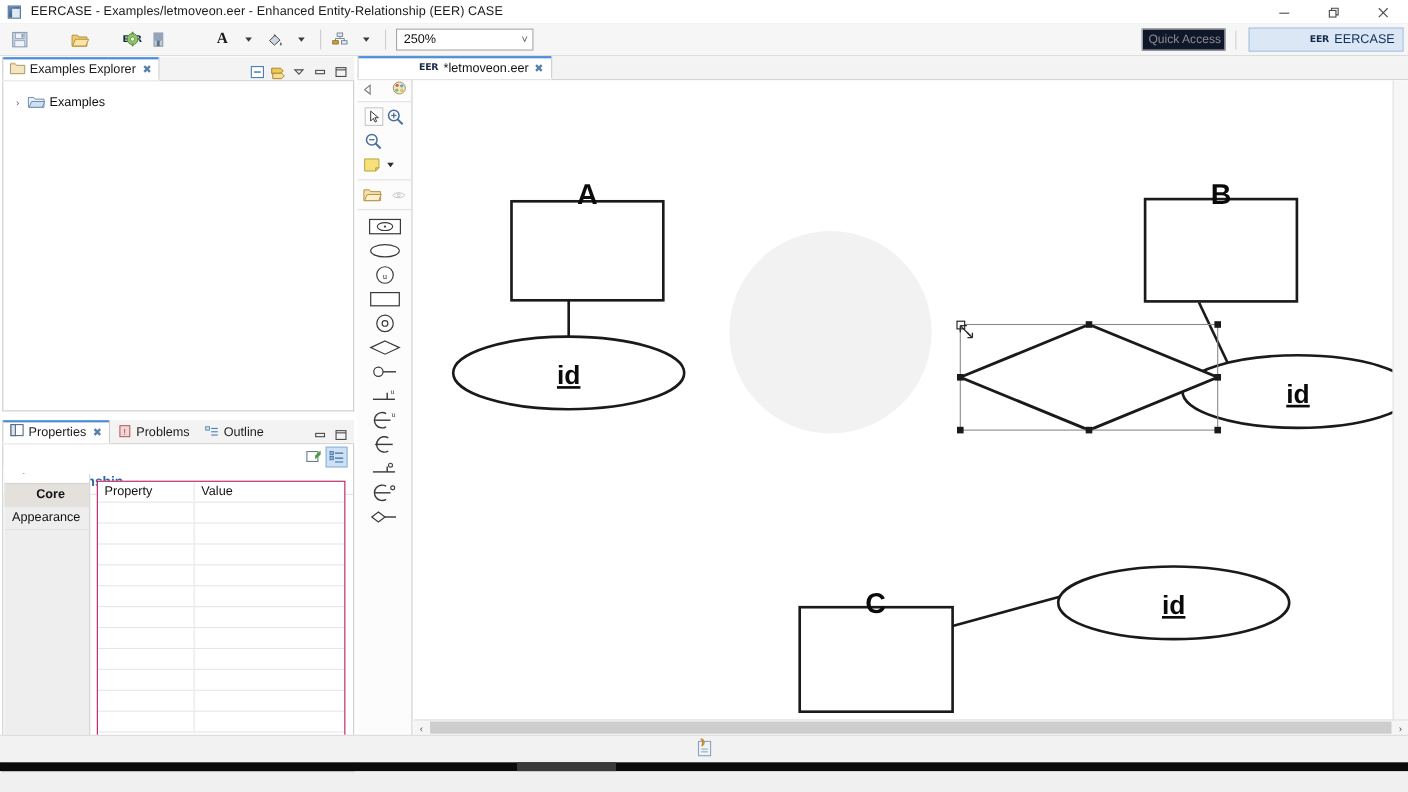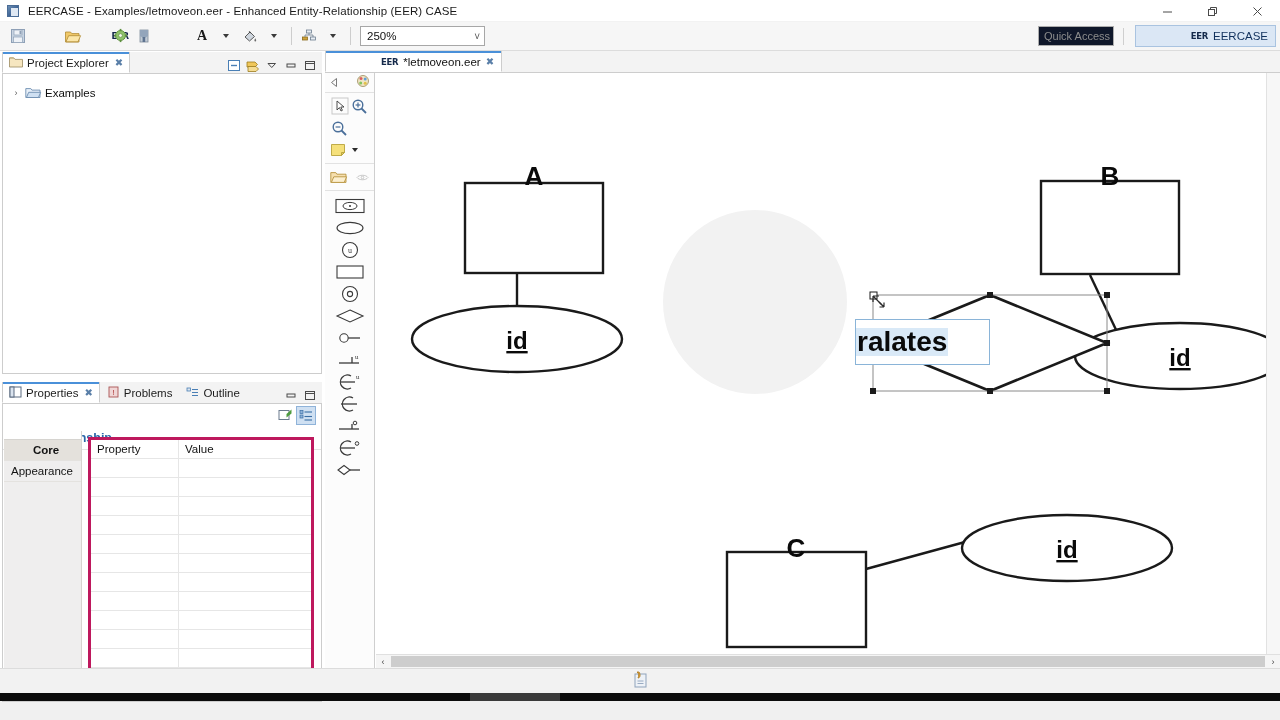--- a/index.html
+++ b/index.html
@@ -118,21 +118,21 @@
     position: absolute; left: 2px; top: 49px; width: 78px; bottom: 24px;
     background: #efeeee; border-right: 1px solid #d6d4d0;
   }
   .ptab {
     height: 21px; display: flex; align-items: center; padding-left: 7px;
     font-size: 11.5px; color: #121212; border-bottom: 1px solid #e4e2df;
   }
   .ptab.sel { background: #e4e1dc; font-weight: 700; justify-content: center; }
   .props-grid {
     position: absolute; left: 86px; top: 55px; right: 8px; bottom: 26px;
-    border: 3px solid #be185d; background: #fff; overflow: hidden;
+    border: 1px solid #be185d; background: #fff; overflow: hidden;
   }
   .pg-row { display: flex; height: 19px; border-bottom: 1px solid #e6e6e6; }
   .pg-c1 { width: 88px; border-right: 1px solid #e6e6e6; font-size: 11.5px;
            color: #111; display: flex; align-items: center; padding-left: 12px; }
   .pg-c2 { flex: 1; font-size: 11.5px; display: flex; align-items: center; padding-left: 7px; }
   .pg-head .pg-c1, .pg-head .pg-c2 { font-weight: 400; color: #111; padding-left: 6px; }
   .pg-head .pg-c1 { padding-left: 6px; }
 
   
   .editor { position: absolute; left: 325px; top: 51px; right: 0; bottom: 33px; background: #fff; }
@@ -304,21 +304,21 @@
 
   <div class="view" style="left:2px; top:52px; width:320px; height:322px;">
     <div class="view-tabs">
       <div class="vtab active">
         <span>
           <svg width="14" height="13" viewBox="0 0 14 13">
             <path d="M.5 3 h4.5 l1 1.4 h7.5 v7.6 h-13z" fill="#f6e6c0" stroke="#9c8a5f" stroke-width=".8"></path>
             <path d="M.5 2 h4 v1.2 h-4z" fill="#c9b88c"></path>
           </svg>
         </span>
-        <span>Project Explorer</span>
+        <span>Examples Explorer</span>
         <span class="close">✖</span>
       </div>
       <div class="vtoolarea">
         <div class="vtool">
           <svg width="14" height="13" viewBox="0 0 14 13">
             <rect x="1.5" y="1.5" width="11" height="10" fill="#fff" stroke="#4a7fb5" stroke-width="1"></rect>
             <line x1="4" y1="6.5" x2="10" y2="6.5" stroke="#4a7fb5" stroke-width="1.4"></line>
           </svg>
         </div>
         <div class="vtool">
@@ -717,23 +717,20 @@
             <rect x="728" y="267" width="6" height="6"></rect>
             <rect x="494" y="315" width="6" height="6"></rect>
             <rect x="611" y="315" width="6" height="6"></rect>
             <rect x="728" y="315" width="6" height="6"></rect>
           </g>
 
           <rect x="494" y="219" width="7" height="7" fill="#fff" stroke="#1a1a1a" stroke-width="1"></rect>
         </g>
       </svg>
 
-      <div style="position:absolute;left:479px;top:246px;width:135px;height:46px;background:#fff;border:1px solid #8ab4d8;display:flex;align-items:center;">
-        <span style="font-family:'Liberation Sans',sans-serif;font-size:28px;font-weight:700;color:#0a0a0a;background:#d9e9f7;padding:0 1px;line-height:1;">ralates</span>
-      </div>
 
       <div style="position:absolute;left:494px;top:220px;">
         <svg width="22" height="22" viewBox="0 0 22 22">
           <path d="M3 3 L12 12 M3 3 L3 9 M3 3 L9 3" stroke="#2b2b2b" stroke-width="1.2" fill="none"></path>
           <path d="M9 9 L14 14 M14 14 L9.5 14 M14 14 L14 9.5" stroke="#2b2b2b" stroke-width="1.2" fill="none"></path>
         </svg>
       </div>
 
       <div style="position:absolute;right:0;top:0;width:14px;bottom:0;background:#f7f7f7;border-left:1px solid #e2e2e2;">
         <div style="position:absolute;left:2px;right:2px;top:4px;height:0;"></div>

